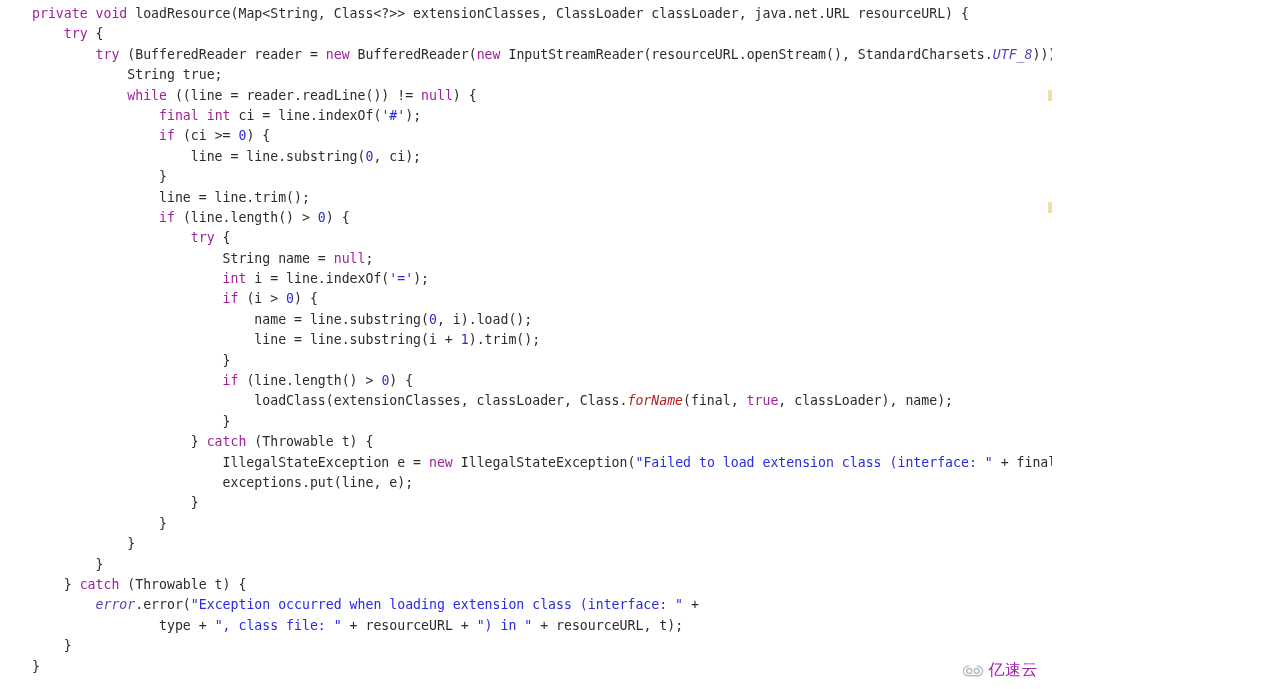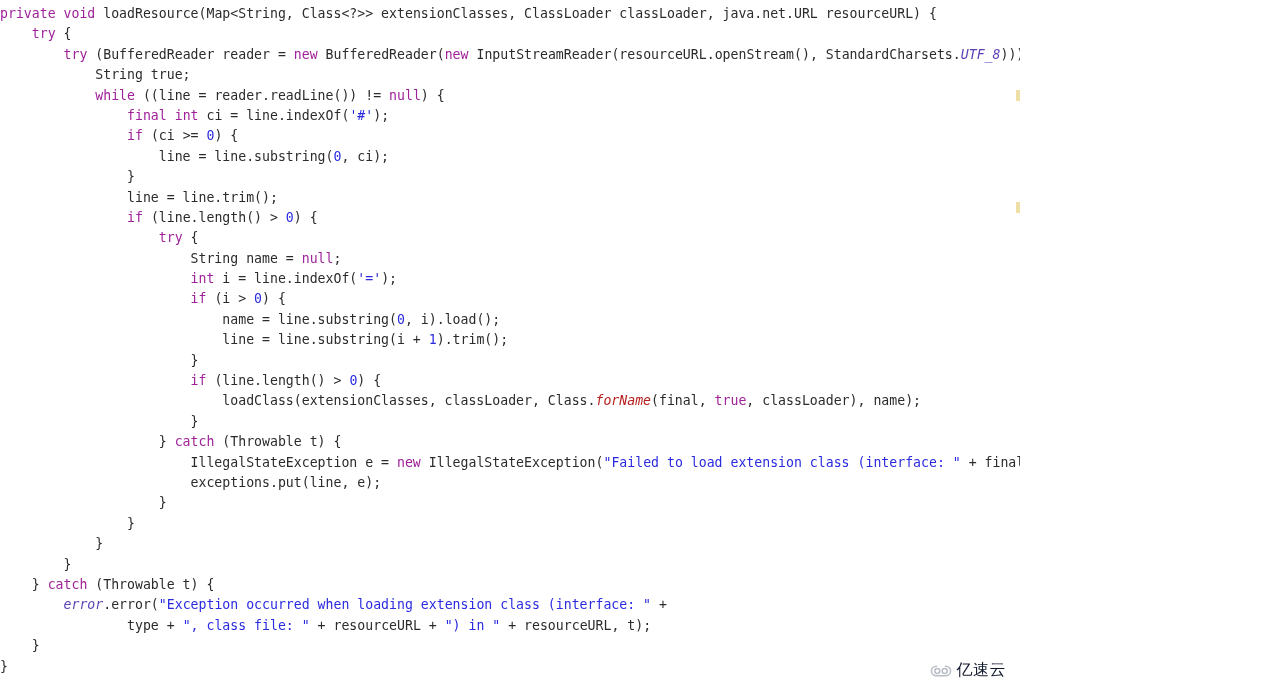--- a/index.html
+++ b/index.html
@@ -13,20 +13,21 @@
     overflow: hidden;
     font-family: "DejaVu Sans Mono", "Liberation Mono", monospace;
   }
 
   #code-viewer {
     position: relative;
     width: 1020px;
     height: 689px;
     background: #ffffff;
     overflow: hidden;
+    margin-left: 32px;
   }
 
   #code-block {
     position: absolute;
     left: 0;
     top: 0;
     padding: 4px 0 0 0;
     margin: 0;
     white-space: pre;
     font-family: "DejaVu Sans Mono", "Liberation Mono", monospace;
@@ -115,21 +116,21 @@
 </span><span class="ln"><span class="plain">                type + </span><span class="str">", class file: "</span><span class="plain"> + resourceURL + </span><span class="str">") in "</span><span class="plain"> + resourceURL, t);</span>
 </span><span class="ln"><span class="plain">    }</span>
 </span><span class="ln"><span class="plain">}</span>
 </span></pre>
 
   <div id="edge-markers">
       <div class="edge-mark" style="top: 90px;"></div>
       <div class="edge-mark" style="top: 202px;"></div>
     </div>
 
-  <div id="watermark" style="color: #0f172a;">
+  <div id="watermark" style="color: #a21caf;">
     <span>
       <svg width="22" height="14" viewBox="0 0 22 14" aria-hidden="true">
         <path d="M6.5 2.2C3.6 2.2 1.4 4.3 1.4 7s2.2 4.8 5.1 4.8h9c2.9 0 5.1-2.1 5.1-4.8S18.4 2.2 15.5 2.2" fill="none" stroke="#b9bdc6" stroke-width="1.5" stroke-linecap="round"></path>
         <circle cx="7.3" cy="7" r="2.5" fill="none" stroke="#b9bdc6" stroke-width="1.5"></circle>
         <circle cx="14.7" cy="7" r="2.5" fill="none" stroke="#b9bdc6" stroke-width="1.5"></circle>
       </svg>
     </span>
     <span>亿速云</span>
   </div>
 

